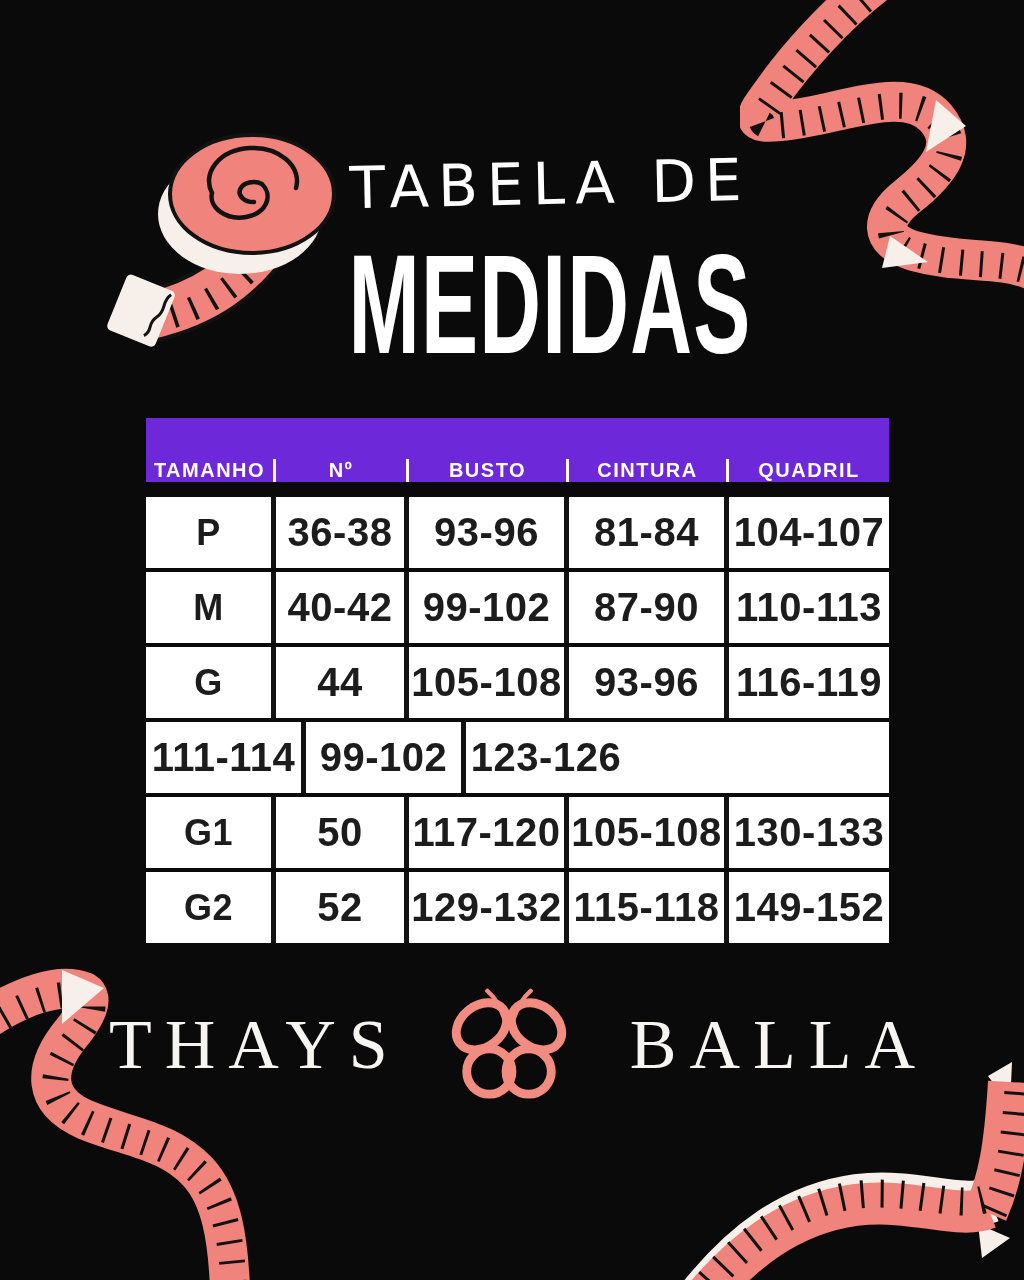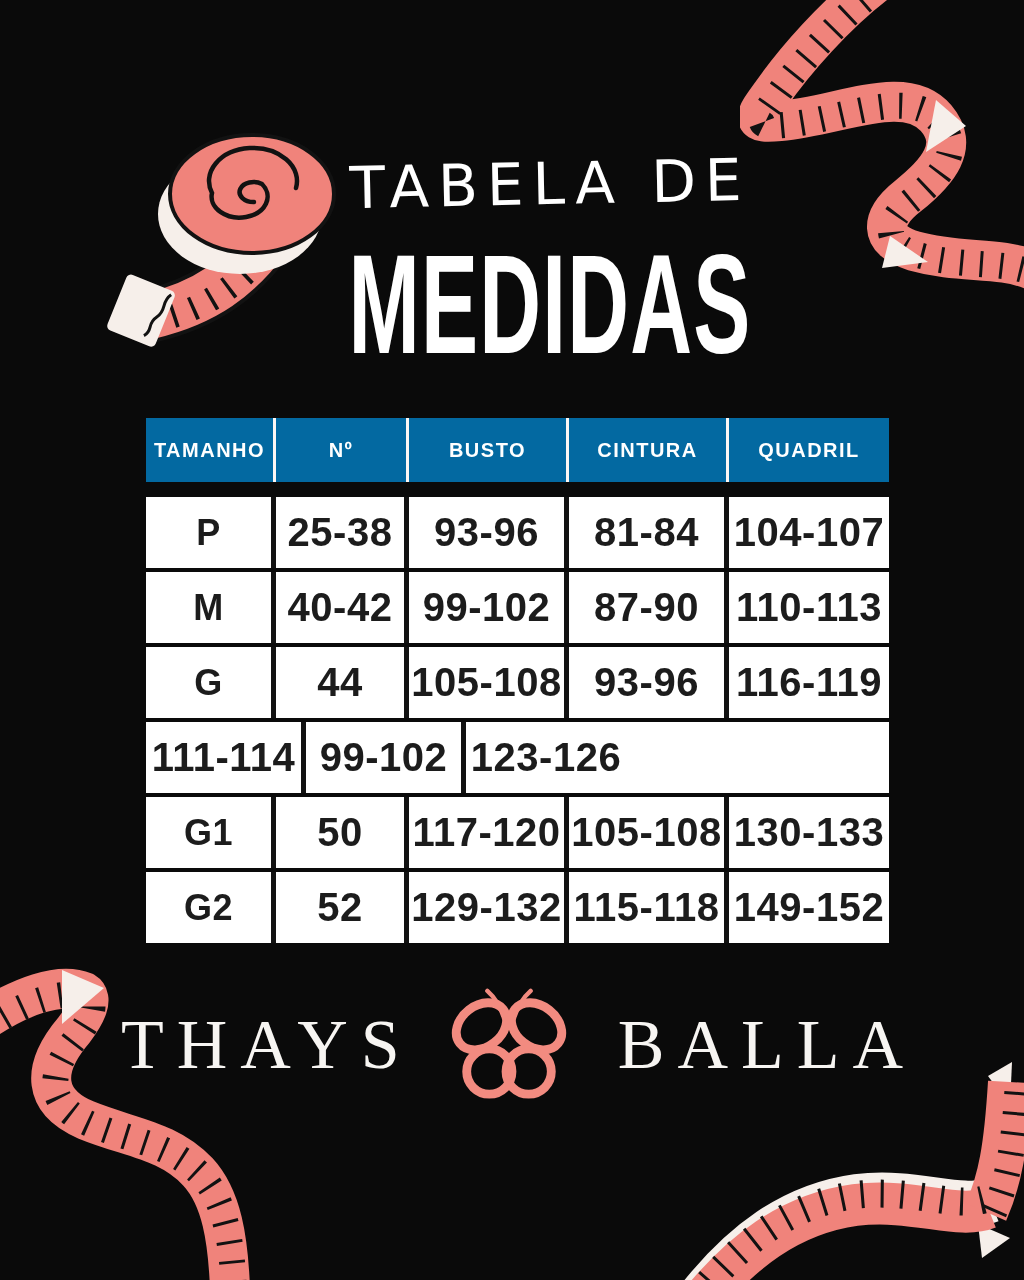--- a/index.html
+++ b/index.html
@@ -21,41 +21,41 @@
     letter-spacing:9px;transform:rotate(-1.2deg);white-space:nowrap;
   }
   .title-line2{
     position:absolute;left:0;right:0;top:234px;
     font-family:"Liberation Sans",sans-serif;font-size:138px;font-weight:700;
     line-height:1;transform:scaleX(0.62) scaleY(1.02);transform-origin:center top;
     letter-spacing:2px;white-space:nowrap;
   }
 
   .size-table{position:absolute;left:146px;top:418px;width:743px;}
-  .thead{display:flex;height:64px;background:#0369a1;}
+  .thead{display:flex;height:64px;background:#6d28d9;align-items:flex-end;}
   .th{
     display:flex;align-items:center;justify-content:center;
     color:#fff;font-size:20px;font-weight:700;letter-spacing:1.5px;
     border-right:3px solid #fdf7f4;box-sizing:border-box;
   }
   .th:last-child{border-right:none;}
   .trow{display:flex;height:71px;background:#fff;margin-bottom:4px;}
   .trow-first{margin-top:15px;}
   .td{
     display:flex;align-items:center;justify-content:center;
     color:#1c1c1c;font-size:40px;font-weight:700;letter-spacing:0.5px;
     border-right:5px solid #121212;box-sizing:border-box;
   }
   .td:last-child{border-right:none;}
   .c0{width:130px;} .c1{width:133px;} .c2{width:160px;} .c3{width:160px;} .c4{width:160px;}
   .size-col{font-size:36px;}
 
   .brand{
     position:absolute;left:0;right:0;top:972px;height:145px;
-    display:flex;align-items:center;justify-content:center;gap:32px;
+    display:flex;align-items:center;justify-content:center;gap:44px;
   }
   .brand-word{
     font-family:"Liberation Serif",serif;color:#f7f5f2;
     font-size:70px;letter-spacing:13px;font-weight:400;white-space:nowrap;
     padding-left:13px; 
   }
 </style>
 </head>
 <body>
 
@@ -106,21 +106,21 @@
     <div class="thead">
       <div class="th c0">TAMANHO</div>
       <div class="th c1">Nº</div>
       <div class="th c2">BUSTO</div>
       <div class="th c3">CINTURA</div>
       <div class="th c4">QUADRIL</div>
     </div>
 
     <div class="trow trow-first">
       <div class="td c0 size-col">P</div>
-      <div class="td c1">25-38</div>
+      <div class="td c1">36-38</div>
       <div class="td c2">93-96</div>
       <div class="td c3">81-84</div>
       <div class="td c4">104-107</div>
     </div>
     <div class="trow">
       <div class="td c0 size-col">M</div>
       <div class="td c1">40-42</div>
       <div class="td c2">99-102</div>
       <div class="td c3">87-90</div>
       <div class="td c4">110-113</div>

